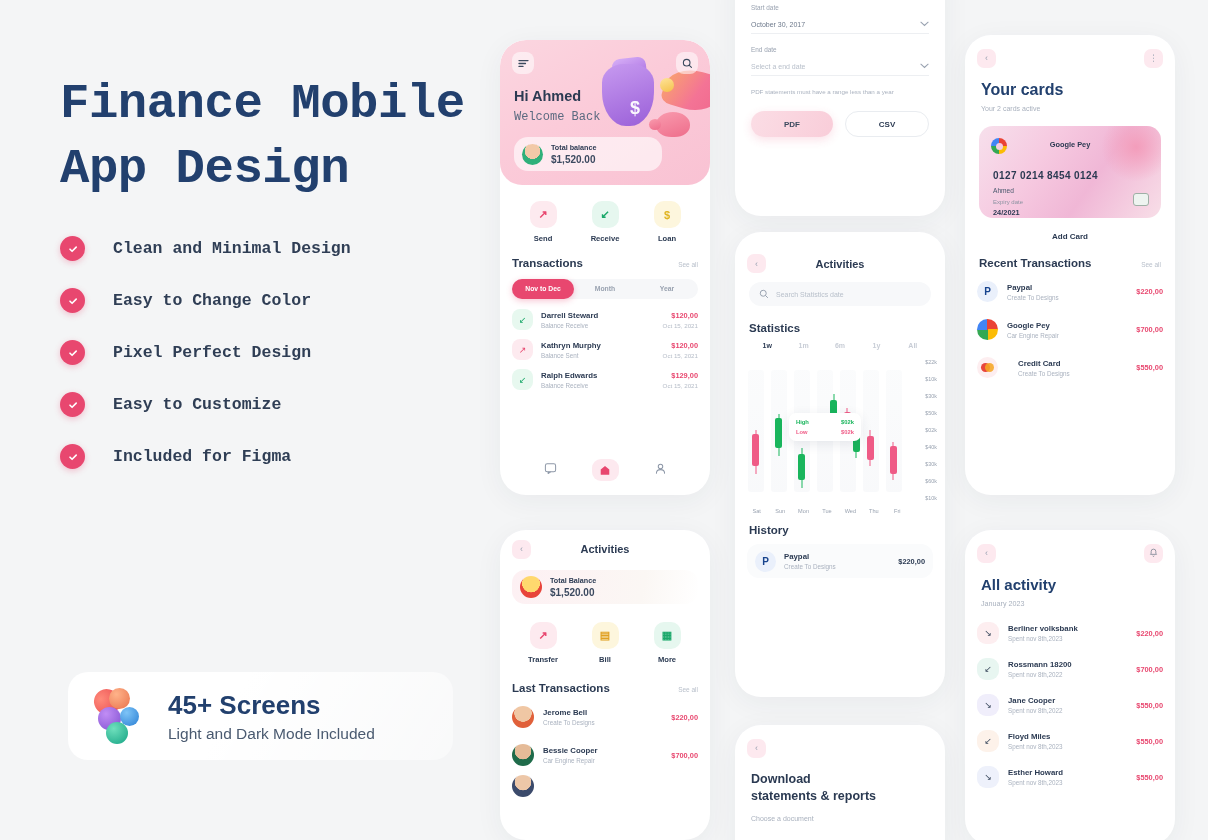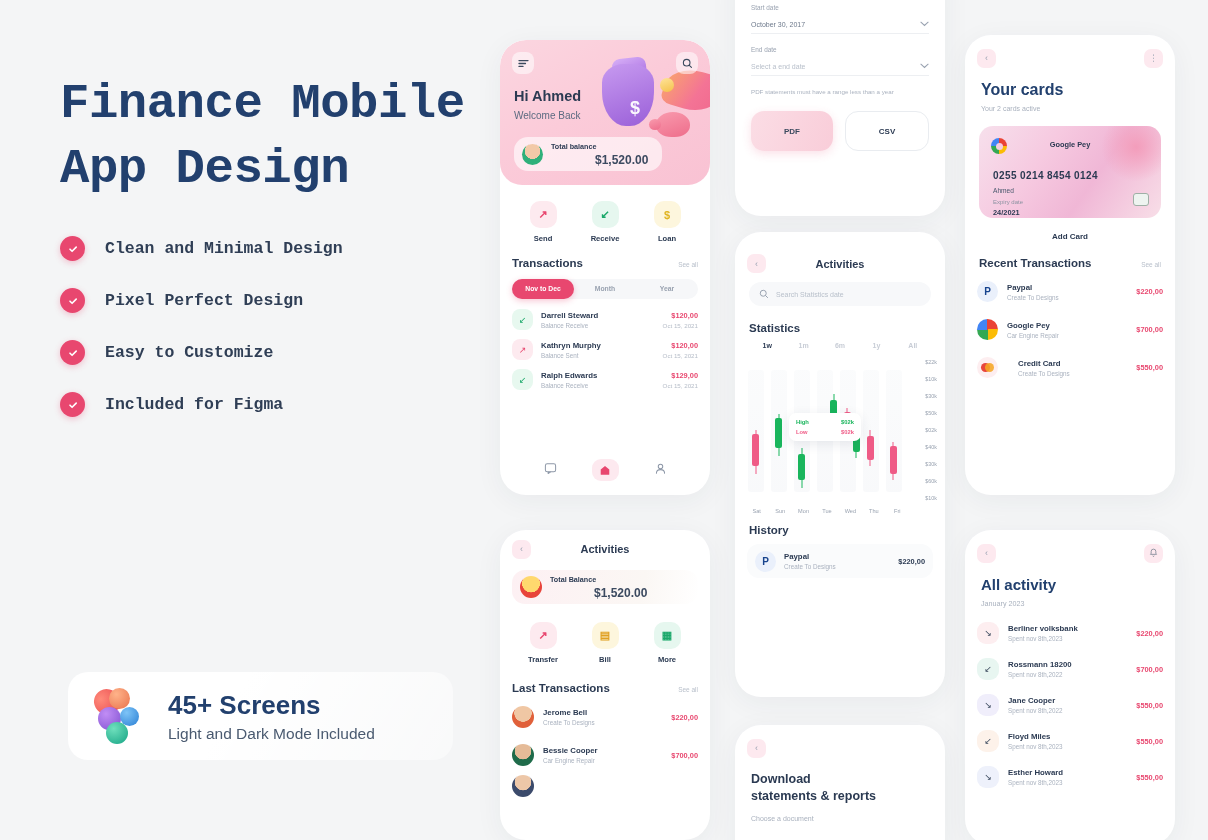--- a/index.html
+++ b/index.html
@@ -15,21 +15,21 @@
   .promo{ position:absolute; left:60px; top:72px; width:420px;font-family:Liberation Mono, monospace; }
   .promo h1{
     font-size:49px; line-height:1.32; font-weight:bold;
     color:#22406e; letter-spacing:-0.5px;
   }
   .promo .desc{
     margin-top:28px; font-size:13.6px; line-height:1.72; color:#5c6a7e;
     max-width:395px;
   }
   .features{ margin-top:35px; }
-  .feature{ display:flex; align-items:center; gap:20px; margin-bottom:27px; }
+  .feature{ display:flex; align-items:center; gap:28px; margin-bottom:27px; }
   .tick{
     width:25px; height:25px; border-radius:50%;
     background:#e8476f; flex:0 0 25px;
     display:flex; align-items:center; justify-content:center;
     box-shadow:0 2px 6px rgba(232,71,111,.30);
   }
   .tick svg{ display:block; }
   .feature .flabel{ font-size:16.5px; font-weight:bold; color:#2f3e55; }
 
   
@@ -102,30 +102,30 @@
     border-radius:60% 10% 55% 20%; transform:rotate(16deg); opacity:.9;
   }
   .hero .coin{ position:absolute; right:36px; top:38px; width:14px;height:14px;border-radius:50%;
     background:linear-gradient(160deg,#ffe49a,#f4c14a); }
   .hero-top{ position:absolute; left:12px; right:12px; top:12px; display:flex; justify-content:space-between; }
   .glass-btn{
     width:22px;height:22px;border-radius:8px;background:rgba(255,255,255,.55);
     display:flex;align-items:center;justify-content:center;
   }
   .hero .hi{ position:absolute; left:14px; top:48px; font-size:14.5px; font-weight:bold; color:#2b3a52; }
-  .hero .wb{ position:absolute; left:14px; top:70px; font-size:10px; color:#5b6a80; }
+  .hero .wb{ position:absolute; left:14px; top:70px; font-size:12px; color:#5b6a80;font-family:Liberation Mono, monospace; }
   .balance-pill{
     position:absolute; left:14px; right:48px; bottom:14px; height:34px;
     border-radius:14px; background:rgba(255,255,255,.62);
     display:flex; align-items:center; gap:8px; padding:0 8px;
   }
   .balance-pill .av{ width:21px;height:21px;border-radius:50%;
     background:radial-gradient(circle at 50% 34%,#f2c9a8 0 44%, #2fb07a 46%); flex:0 0 21px; }
   .bp-t{ font-size:7.2px; font-weight:bold; color:#2b3a52; }
-  .bp-v{ font-size:12px; font-weight:bold; color:#3c4a60; margin-top:2px;margin-left:44px; }
+  .bp-v{ font-size:10px; font-weight:bold; color:#3c4a60; margin-top:2px; }
 
   .actions{ display:flex; justify-content:space-around; margin-top:16px; padding:0 12px; }
   .action{ text-align:center; width:54px; }
   .act-ic{
     width:27px;height:27px;border-radius:10px; margin:0 auto;
     display:flex;align-items:center;justify-content:center; font-size:11px; font-weight:bold;
   }
   .act-lb{ font-size:7.6px; font-weight:bold; color:#2b3a52; margin-top:6px; }
 
   .tabs-pill{
@@ -164,21 +164,21 @@
   #screen-export{ left:735px; top:-44px; width:210px; height:260px; }
   .fld-lb{ font-size:6.4px; color:#9aa3b1; margin:0 16px 4px; }
   .fld{
     margin:0 16px 12px; height:19px; border-bottom:1px solid #edeff2;
     display:flex; align-items:center; justify-content:space-between;
     font-size:7px; color:#6e7a8c;
   }
   .fld.ph{ color:#b9c0cb; }
   .note{ font-size:6.2px; color:#aab2bf; margin:2px 16px 0; }
   .btn-row{ display:flex; gap:12px; margin:16px 16px 0; }
-  .btn{ flex:1; height:40px; border-radius:13px; display:flex; align-items:center;
+  .btn{ flex:1; height:26px; border-radius:13px; display:flex; align-items:center;
         justify-content:center; font-size:8px; font-weight:bold; }
   .btn-pdf{ background:linear-gradient(110deg,#fbdde5,#f9cdd9); color:#3b4a5e;
             box-shadow:0 3px 10px rgba(232,71,111,.16); }
   .btn-csv{ background:#fff; color:#2b3a52; border:1px solid #e9ecf0; }
 
   
   #screen-activities{ left:735px; top:232px; width:210px; height:465px; }
   .search{
     margin:0 14px; height:24px; border-radius:12px; background:#f7f8fa;
     display:flex; align-items:center; gap:7px; padding:0 10px;
@@ -262,20 +262,28 @@
     </h1>
 
     <div class="features">
       <div class="feature">
         <span class="tick">
           <svg width="12" height="12" viewBox="0 0 12 12">
               <path d="M3 6.2l2.1 2.1L9.2 4.1" stroke="#fff" stroke-width="1.6" fill="none" stroke-linecap="round" stroke-linejoin="round"></path>
             </svg>
         </span>
         <span class="flabel">Clean and Minimal Design</span>
+      </div>
+      <div class="feature">
+        <span class="tick">
+          <svg width="12" height="12" viewBox="0 0 12 12">
+              <path d="M3 6.2l2.1 2.1L9.2 4.1" stroke="#fff" stroke-width="1.6" fill="none" stroke-linecap="round" stroke-linejoin="round"></path>
+            </svg>
+        </span>
+        <span class="flabel">Easy to Change Color</span>
       </div>
       <div class="feature">
         <span class="tick">
           <svg width="12" height="12" viewBox="0 0 12 12">
               <path d="M3 6.2l2.1 2.1L9.2 4.1" stroke="#fff" stroke-width="1.6" fill="none" stroke-linecap="round" stroke-linejoin="round"></path>
             </svg>
         </span>
         <span class="flabel">Pixel Perfect Design</span>
       </div>
       <div class="feature">
@@ -653,21 +661,21 @@
         <span class="rnd-btn back">‹</span>
         <span class="rnd-btn right">⋮</span>
       </div>
       <div class="cards-title">Your cards</div>
       <div class="cards-sub">Your 2 cards active</div>
 
       <div class="credit-card">
         <div class="cc-blob"></div>
         <div class="cc-brand"></div>
         <div class="cc-name">Google Pey</div>
-        <div class="cc-num">0255 0214 8454 0124</div>
+        <div class="cc-num">0127 0214 8454 0124</div>
         <div class="cc-holder">Ahmed</div>
         <div class="cc-explb">Expiry date</div>
         <div class="cc-exp">24/2021</div>
         <div class="cc-chip"></div>
       </div>
 
       <div class="add-card">Add Card</div>
 
       <div style="display:flex;align-items:baseline;justify-content:space-between;margin:16px 14px 0;">
         <span class="sec-h">Recent Transactions</span>

